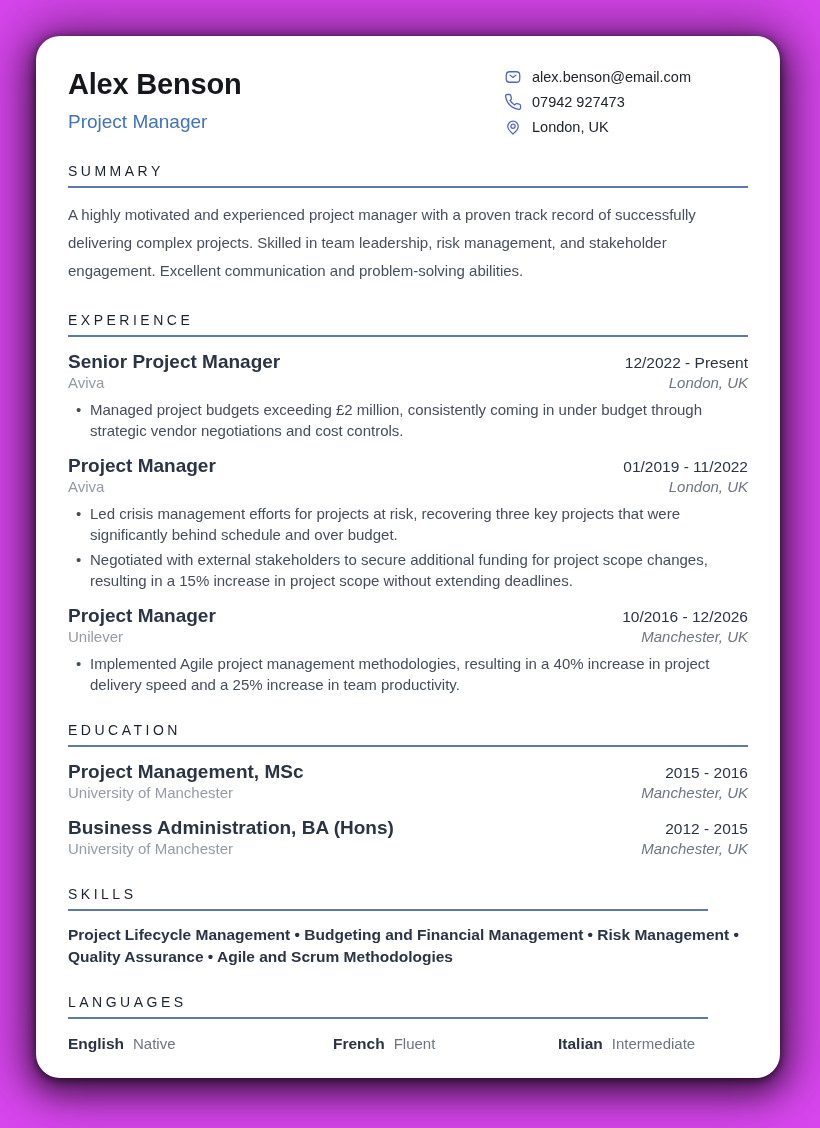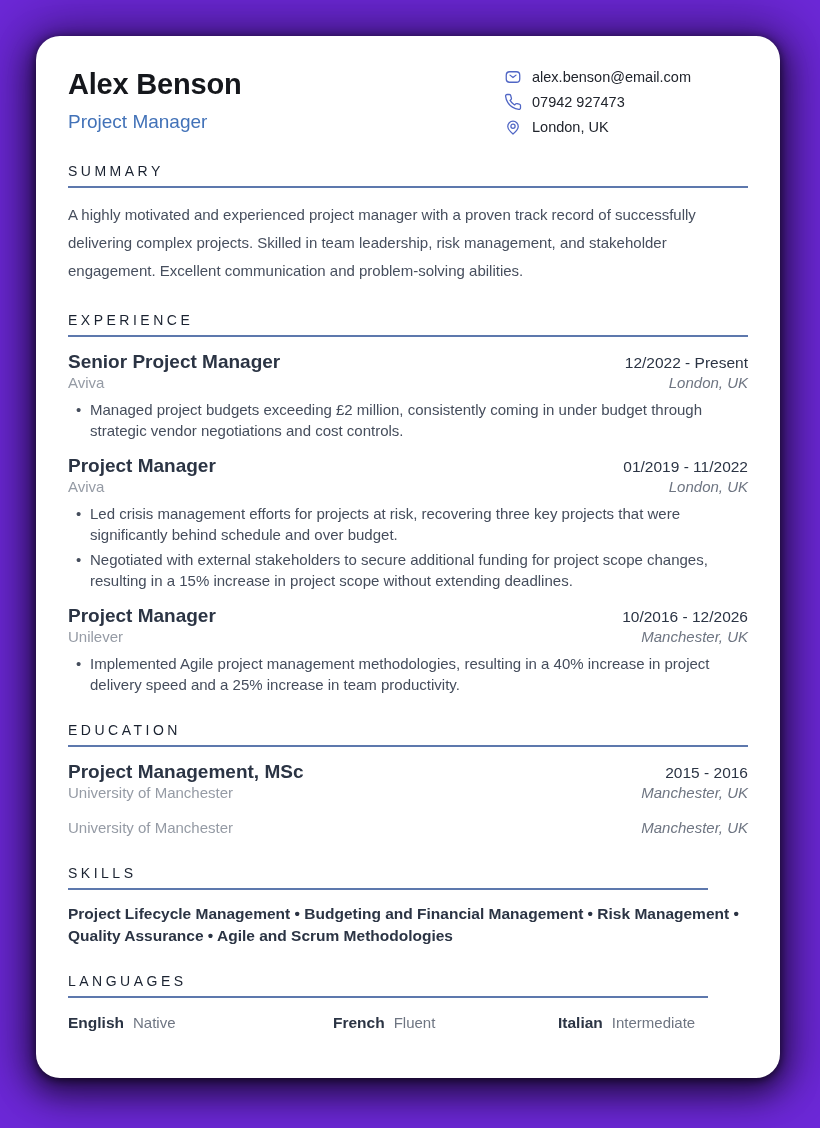--- a/index.html
+++ b/index.html
@@ -1,21 +1,21 @@
 <!DOCTYPE html>
 <html><head>
 <meta charset="utf-8">
 <style>
   html, body { margin: 0; padding: 0; }
   body {
     width: 820px; height: 1128px;
     background: #ffffff;
     font-family: "Liberation Sans", "DejaVu Sans", sans-serif;
   }
-  .page { position: relative; width: 820px; height: 1128px; background: #6d28d9; overflow: hidden; }
+  .page { position: relative; width: 820px; height: 1128px; background: #d946ef; overflow: hidden; }
 
   .card {
     position: absolute; left: 36px; top: 36px;
     width: 744px; height: 1042px;
     box-sizing: border-box;
     background: #ffffff;
     border-radius: 24px;
     padding: 28px 32px 0 32px;
     box-shadow: 0 2px 10px rgba(0,0,0,0.65),
                 0 10px 30px 6px rgba(0,0,0,0.55),
@@ -180,20 +180,24 @@
           <span class="entry-title">Project Management, MSc</span>
           <span class="entry-date">2015 - 2016</span>
         </div>
         <div class="entry-sub">
           <span class="entry-company">University of Manchester</span>
           <span class="entry-location">Manchester, UK</span>
         </div>
       </article>
 
       <article class="entry">
+        <div class="entry-head">
+          <span class="entry-title">Business Administration, BA (Hons)</span>
+          <span class="entry-date">2012 - 2015</span>
+        </div>
         <div class="entry-sub">
           <span class="entry-company">University of Manchester</span>
           <span class="entry-location">Manchester, UK</span>
         </div>
       </article>
     </section>
 
     <section class="section">
       <h2 class="section-heading">SKILLS</h2>
       <div class="rule short"></div>

